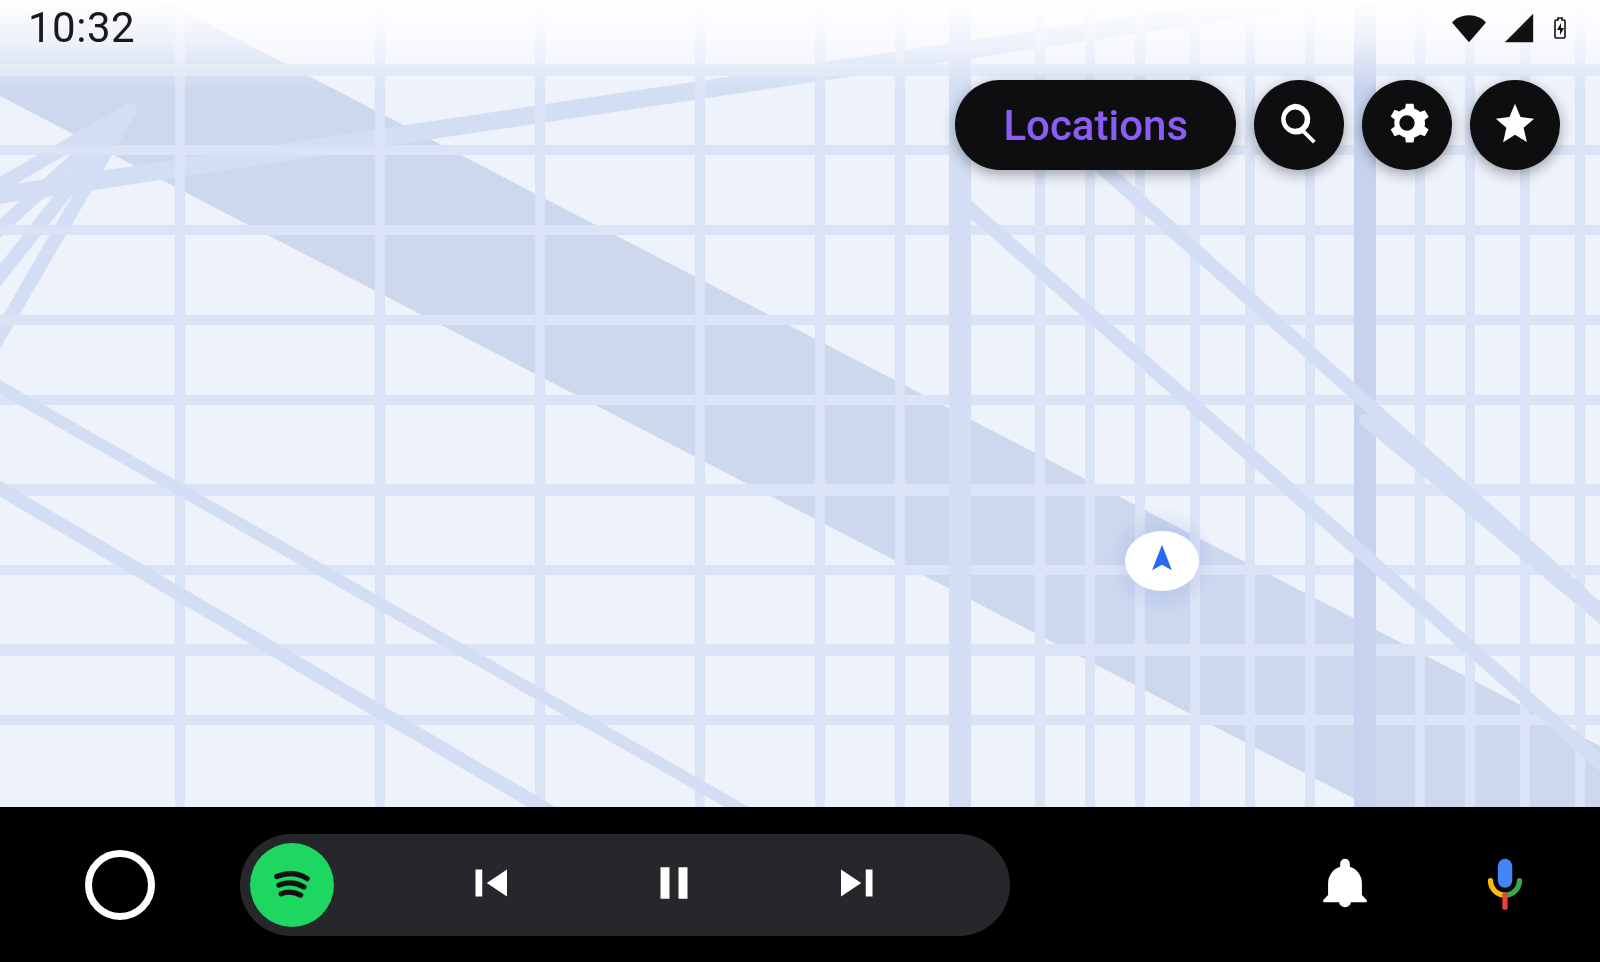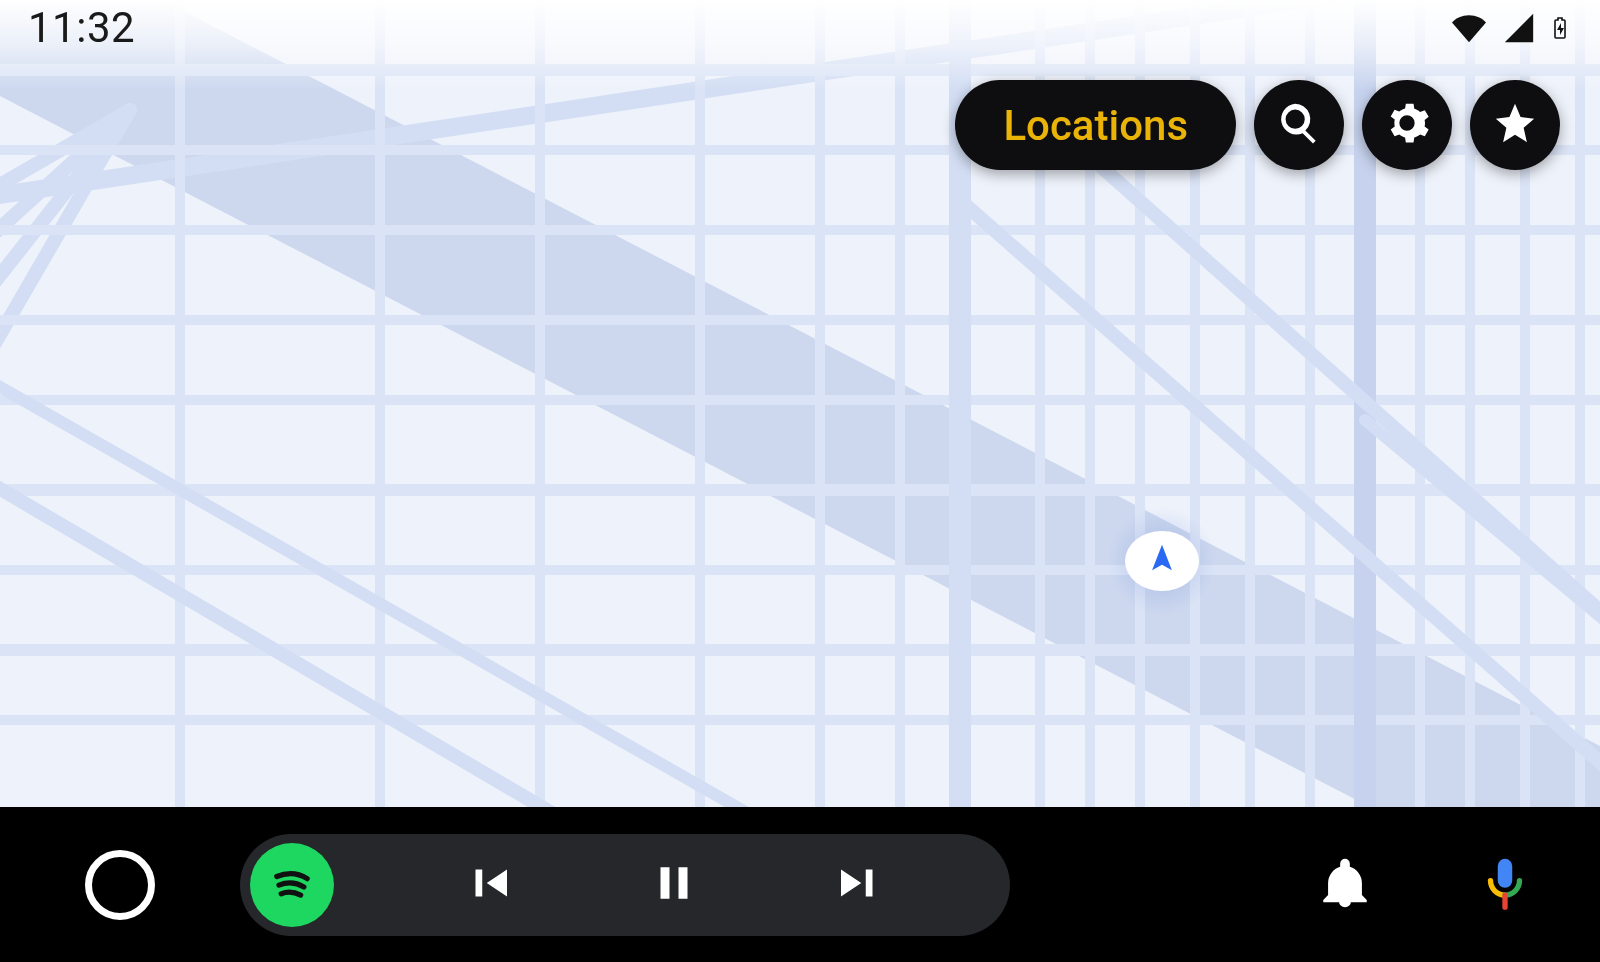--- a/index.html
+++ b/index.html
@@ -16,21 +16,21 @@
     
     .status { position: absolute; left: 0; top: 0; width: 1600px; height: 55px; display: flex; align-items: center; padding: 0 28px; }
     .status .time { font-size: 42px; color: #1a1a1a; font-weight: 400; letter-spacing: .5px; }
     .status .spacer { flex: 1; }
     .status svg { display: block; }
     .sicon { margin-left: 10px; }
 
     
     .chips { position: absolute; top: 80px; right: 40px; display: flex; align-items: center; gap: 18px; }
     .pill {
-      height: 90px; padding: 0 48px; border-radius: 45px; background: #0e0e10; color: #eab308;
+      height: 90px; padding: 0 48px; border-radius: 45px; background: #0e0e10; color: #8b5cf6;
       font-size: 42px; font-weight: 500; display: flex; align-items: center;
       box-shadow: 0 4px 14px rgba(0,0,0,.35);
     }
     .circ {
       width: 90px; height: 90px; border-radius: 50%; background: #0e0e10; display: flex; align-items: center; justify-content: center;
       box-shadow: 0 4px 14px rgba(0,0,0,.35);
     }
     .circ svg { width: 46px; height: 46px; }
 
     
@@ -123,21 +123,21 @@
         <line x1="1365" y1="420" x2="1700" y2="700" stroke="#d3def4" stroke-width="12"></line>
 
         <line x1="-100" y1="430" x2="700" y2="900" stroke="#d3def4" stroke-width="14"></line>
         <line x1="-100" y1="330" x2="900" y2="900" stroke="#d3def4" stroke-width="12"></line>
       </g>
     </svg>
 
     <div class="topfade"></div>
 
     <div class="status">
-      <span class="time">11:32</span>
+      <span class="time">10:32</span>
       <span class="spacer"></span>
       <span class="sicon">
         <svg width="42" height="34" viewBox="0 0 24 24">
             <path fill="#111" d="M12 3C7 3 2.7 5 0 8.2L12 22 24 8.2C21.3 5 17 3 12 3z"></path>
           </svg>
       </span>
       <span class="sicon">
         <svg width="38" height="34" viewBox="0 0 24 24">
             <path fill="#111" d="M2 22h20V2z"></path>
           </svg>

